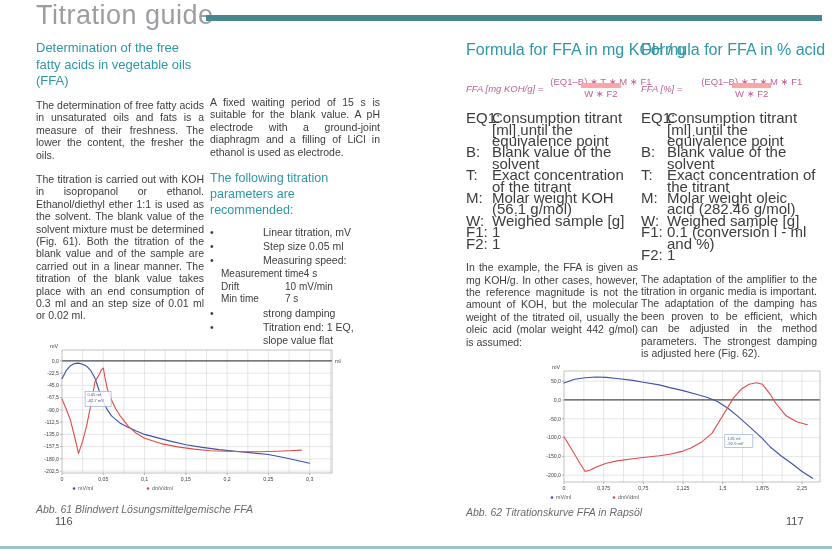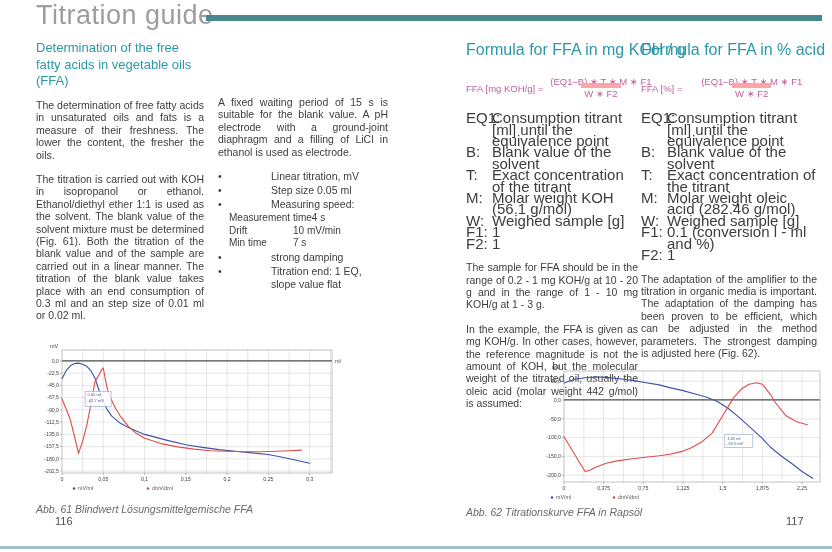--- a/index.html
+++ b/index.html
@@ -11,27 +11,27 @@
   .abs{position:absolute;}
   
   .doc-title{left:36px;top:0px;font-size:27px;color:#9b9da0;letter-spacing:.5px;}
   .title-rule{left:206px;top:15px;width:616px;height:6px;background:#46888e;}
   .bottom-rule{left:0;top:546px;width:832px;height:3px;background:#9cc2c6;}
   
   .teal-heading{color:#2d97a9;font-size:13px;line-height:1.28;margin:0 0 9px 0;}
   .teal-subheading{color:#2d97a9;font-size:12.5px;line-height:1.28;margin:11px 0 8px 0;}
   .body-p{font-size:10.5px;line-height:12.4px;text-align:justify;margin:0 0 12px 0;}
   .colA{left:36px;top:40px;width:168px;}
-  .colB{left:218px;top:96px;width:170px;}
+  .colB{left:210px;top:96px;width:170px;}
   .colC{left:466px;top:40px;width:172px;}
   .colD{left:641px;top:40px;width:176px;}
   .colC .teal-heading,.colD .teal-heading{font-size:16px;white-space:nowrap;margin-bottom:16px;}
   
   .formula{display:flex;align-items:center;gap:4px;color:#c0609c;font-size:9.5px;margin:2px 0 12px 0;}
-  .formula .lhs{white-space:nowrap;}
+  .formula .lhs{white-space:nowrap;font-style:italic;}
   .frac{text-align:center;line-height:1.25;}
   .frac .num{padding:0 3px;white-space:nowrap;}
   .frac .den{border-top:5px solid #fca5a5;padding:0 3px;white-space:nowrap;}
   
   .defs{font-size:15px;line-height:11.4px;margin-bottom:12px;}
   .def-row{display:flex;}
   .def-term{width:26px;flex:0 0 26px;}
   .def-desc{flex:1;}
   
   .bullets{font-size:10.5px;line-height:13px;}
@@ -59,20 +59,21 @@
 <div class="abs title-rule"></div>
 
 <div class="abs colA">
   <div class="teal-heading">Determination of the free fatty acids in vegetable oils (FFA)</div>
   <p class="body-p">The determination of free fatty acids in unsaturated oils and fats is a measure of their freshness. The lower the content, the fresher the oils.</p>
   <p class="body-p">The titration is carried out with KOH in isopropanol or ethanol. Ethanol/diethyl ether 1:1 is used as the solvent. The blank value of the solvent mixture must be determined (Fig. 61). Both the titration of the blank value and of the sample are carried out in a linear manner. The titration of the blank value takes place with an end consumption of 0.3 ml and an step size of 0.01 ml or 0.02 ml.</p>
 </div>
 
 <div class="abs colB">
   <p class="body-p">A fixed waiting period of 15 s is suitable for the blank value. A pH electrode with a ground-joint diaphragm and a filling of LiCl in ethanol is used as electrode.</p>
+  <div class="teal-subheading">The following titration parameters are recommended:</div>
   <div class="bullets">
       <div class="bullet-row">
         <span class="bullet-dot">•</span>
         <span class="bullet-text">Linear titration, mV</span>
       </div>
       <div class="bullet-row">
         <span class="bullet-dot">•</span>
         <span class="bullet-text">Step size 0.05 ml</span>
       </div>
       <div class="bullet-row">
@@ -212,21 +213,20 @@
       </div>
       <div class="def-row">
         <span class="def-term">F1:</span>
         <span class="def-desc">1</span>
       </div>
       <div class="def-row">
         <span class="def-term">F2:</span>
         <span class="def-desc">1</span>
       </div>
     </div>
-  <p class="body-p">The sample for FFA should be in the range of 0.2 - 1 mg KOH/g at 10 - 20 g and in the range of 1 - 10 mg KOH/g at 1 - 3 g.</p>
   <p class="body-p">In the example, the FFA is given as mg KOH/g. In other cases, however, the reference magnitude is not the amount of KOH, but the molecular weight of the titrated oil, usually the oleic acid (molar weight 442 g/mol) is assumed:</p>
 </div>
 
 <div class="abs colD">
   <div class="teal-heading">Formula for FFA in % acid</div>
   <div class="formula">
     <span class="lhs">FFA [%] =</span>
     <span class="frac">
       <span class="num">(EQ1–B) ∗ T ∗ M ∗ F1</span>
       <span class="den">W ∗ F2</span>

